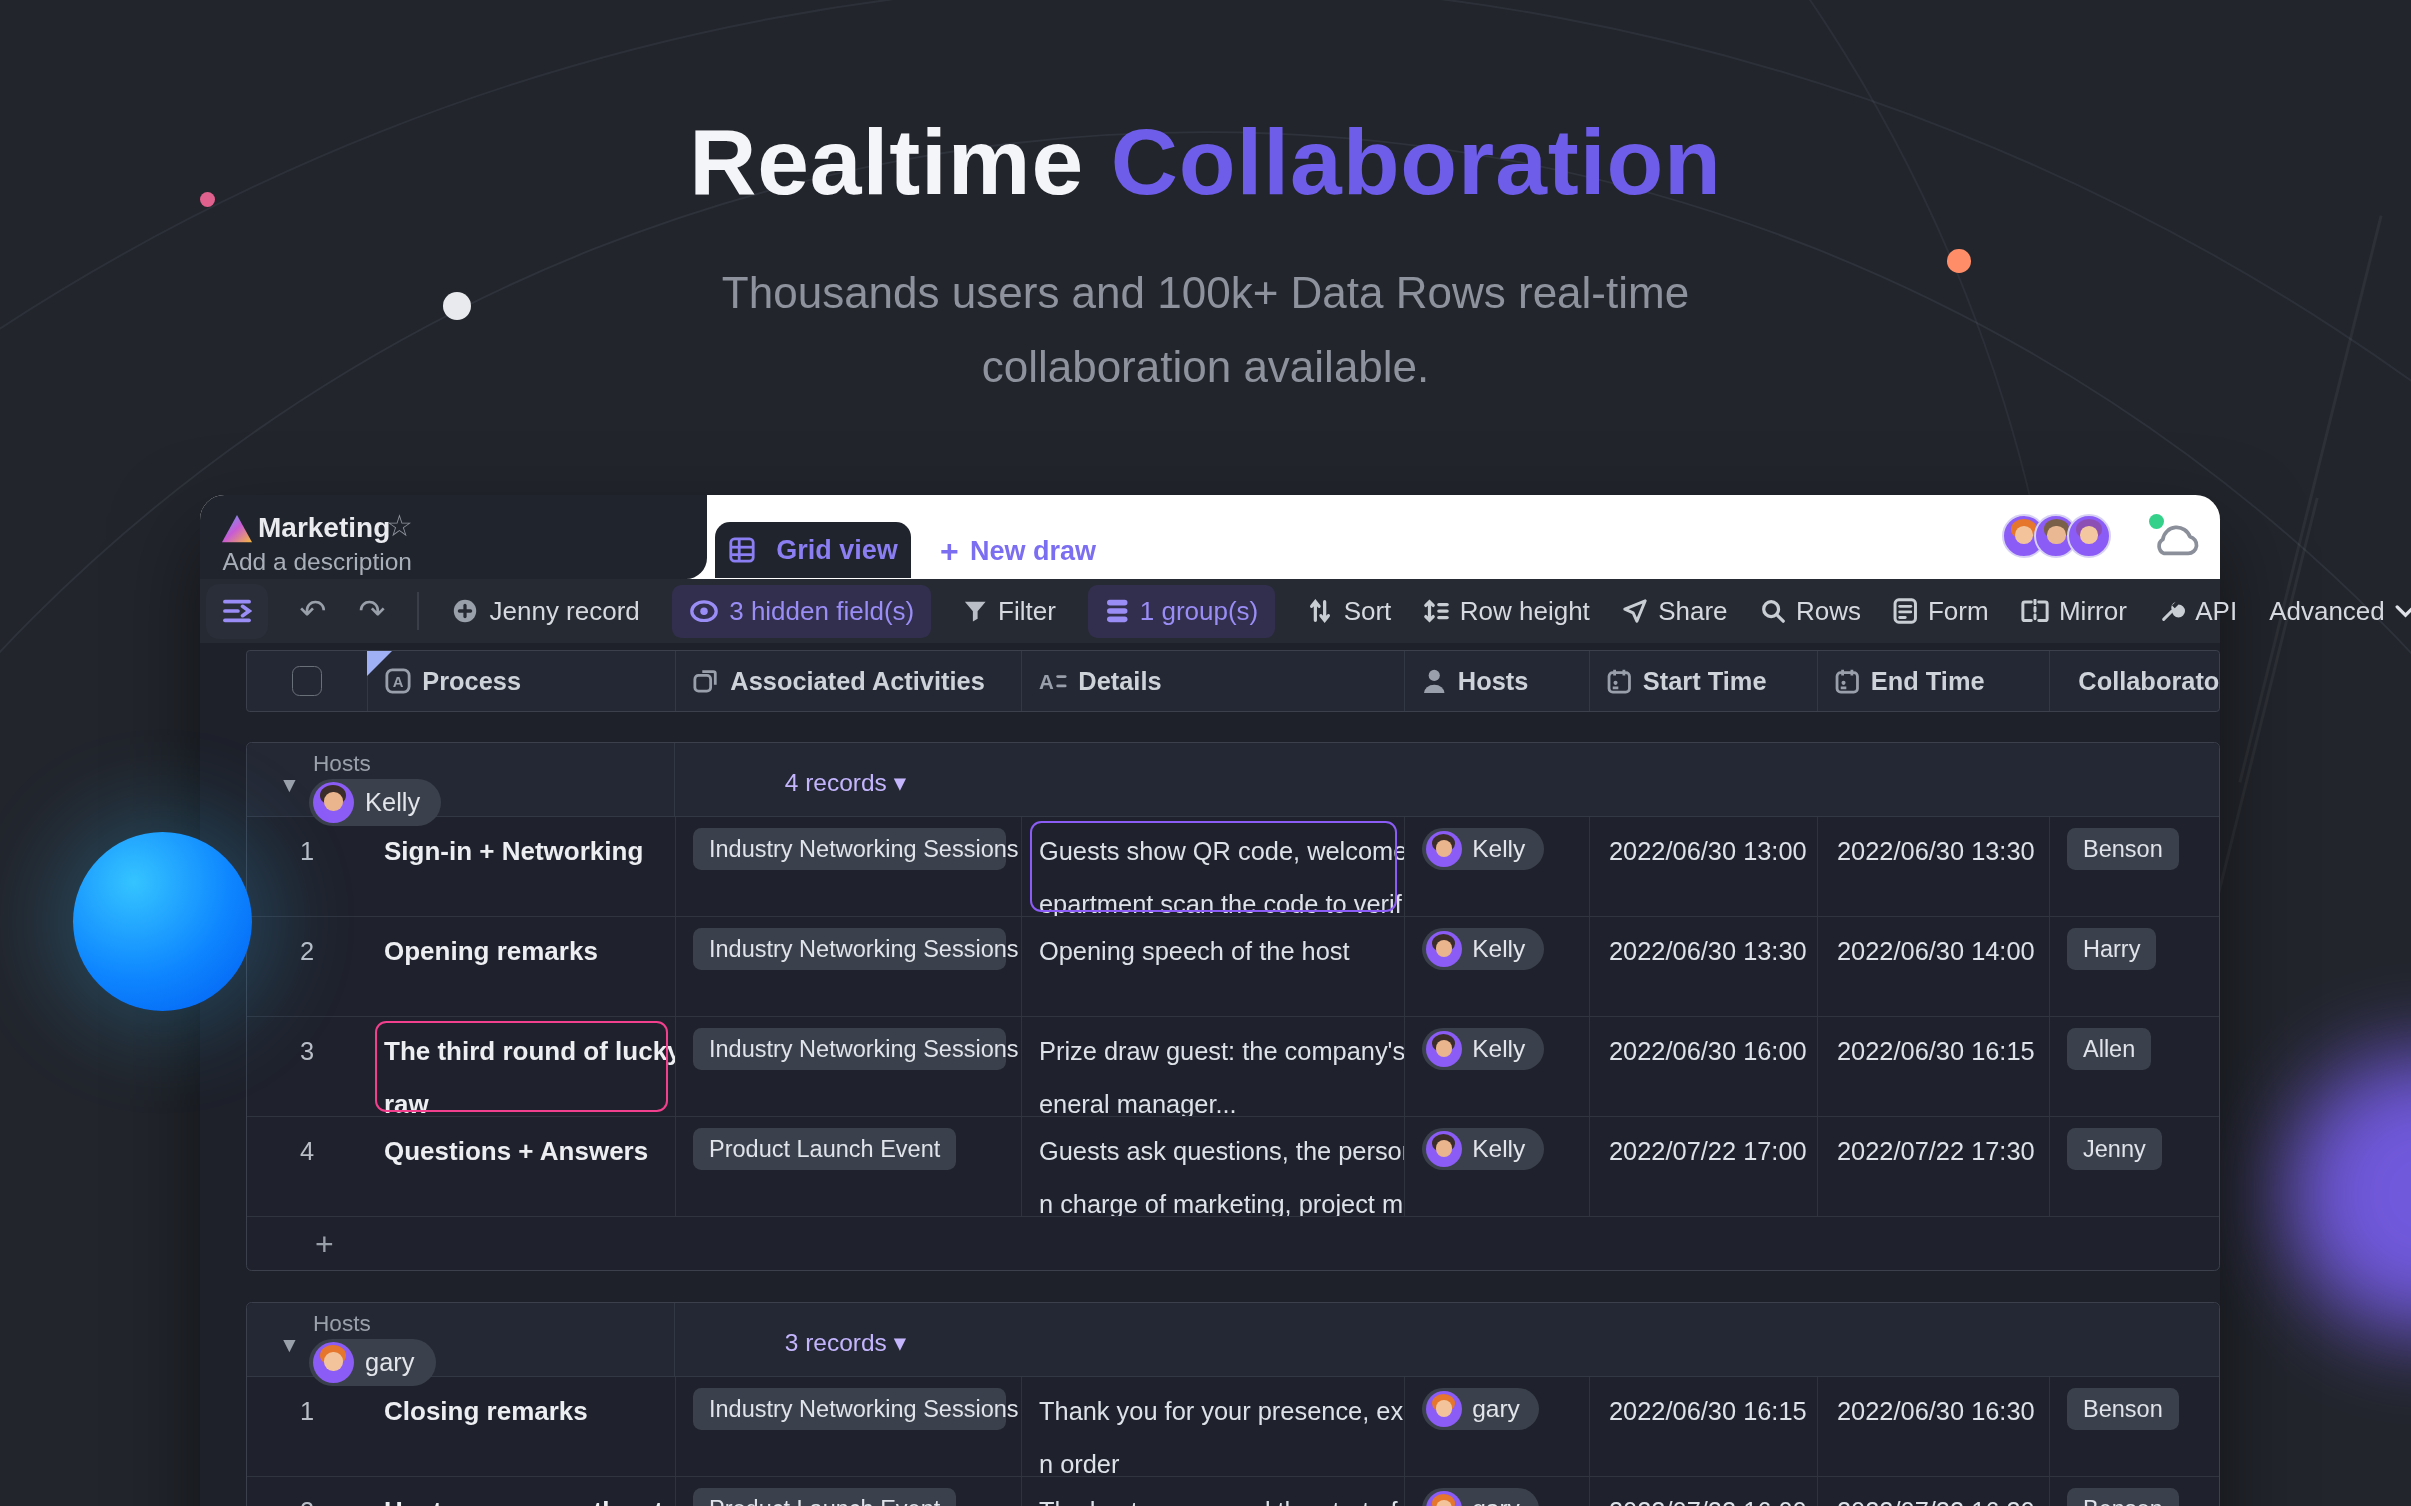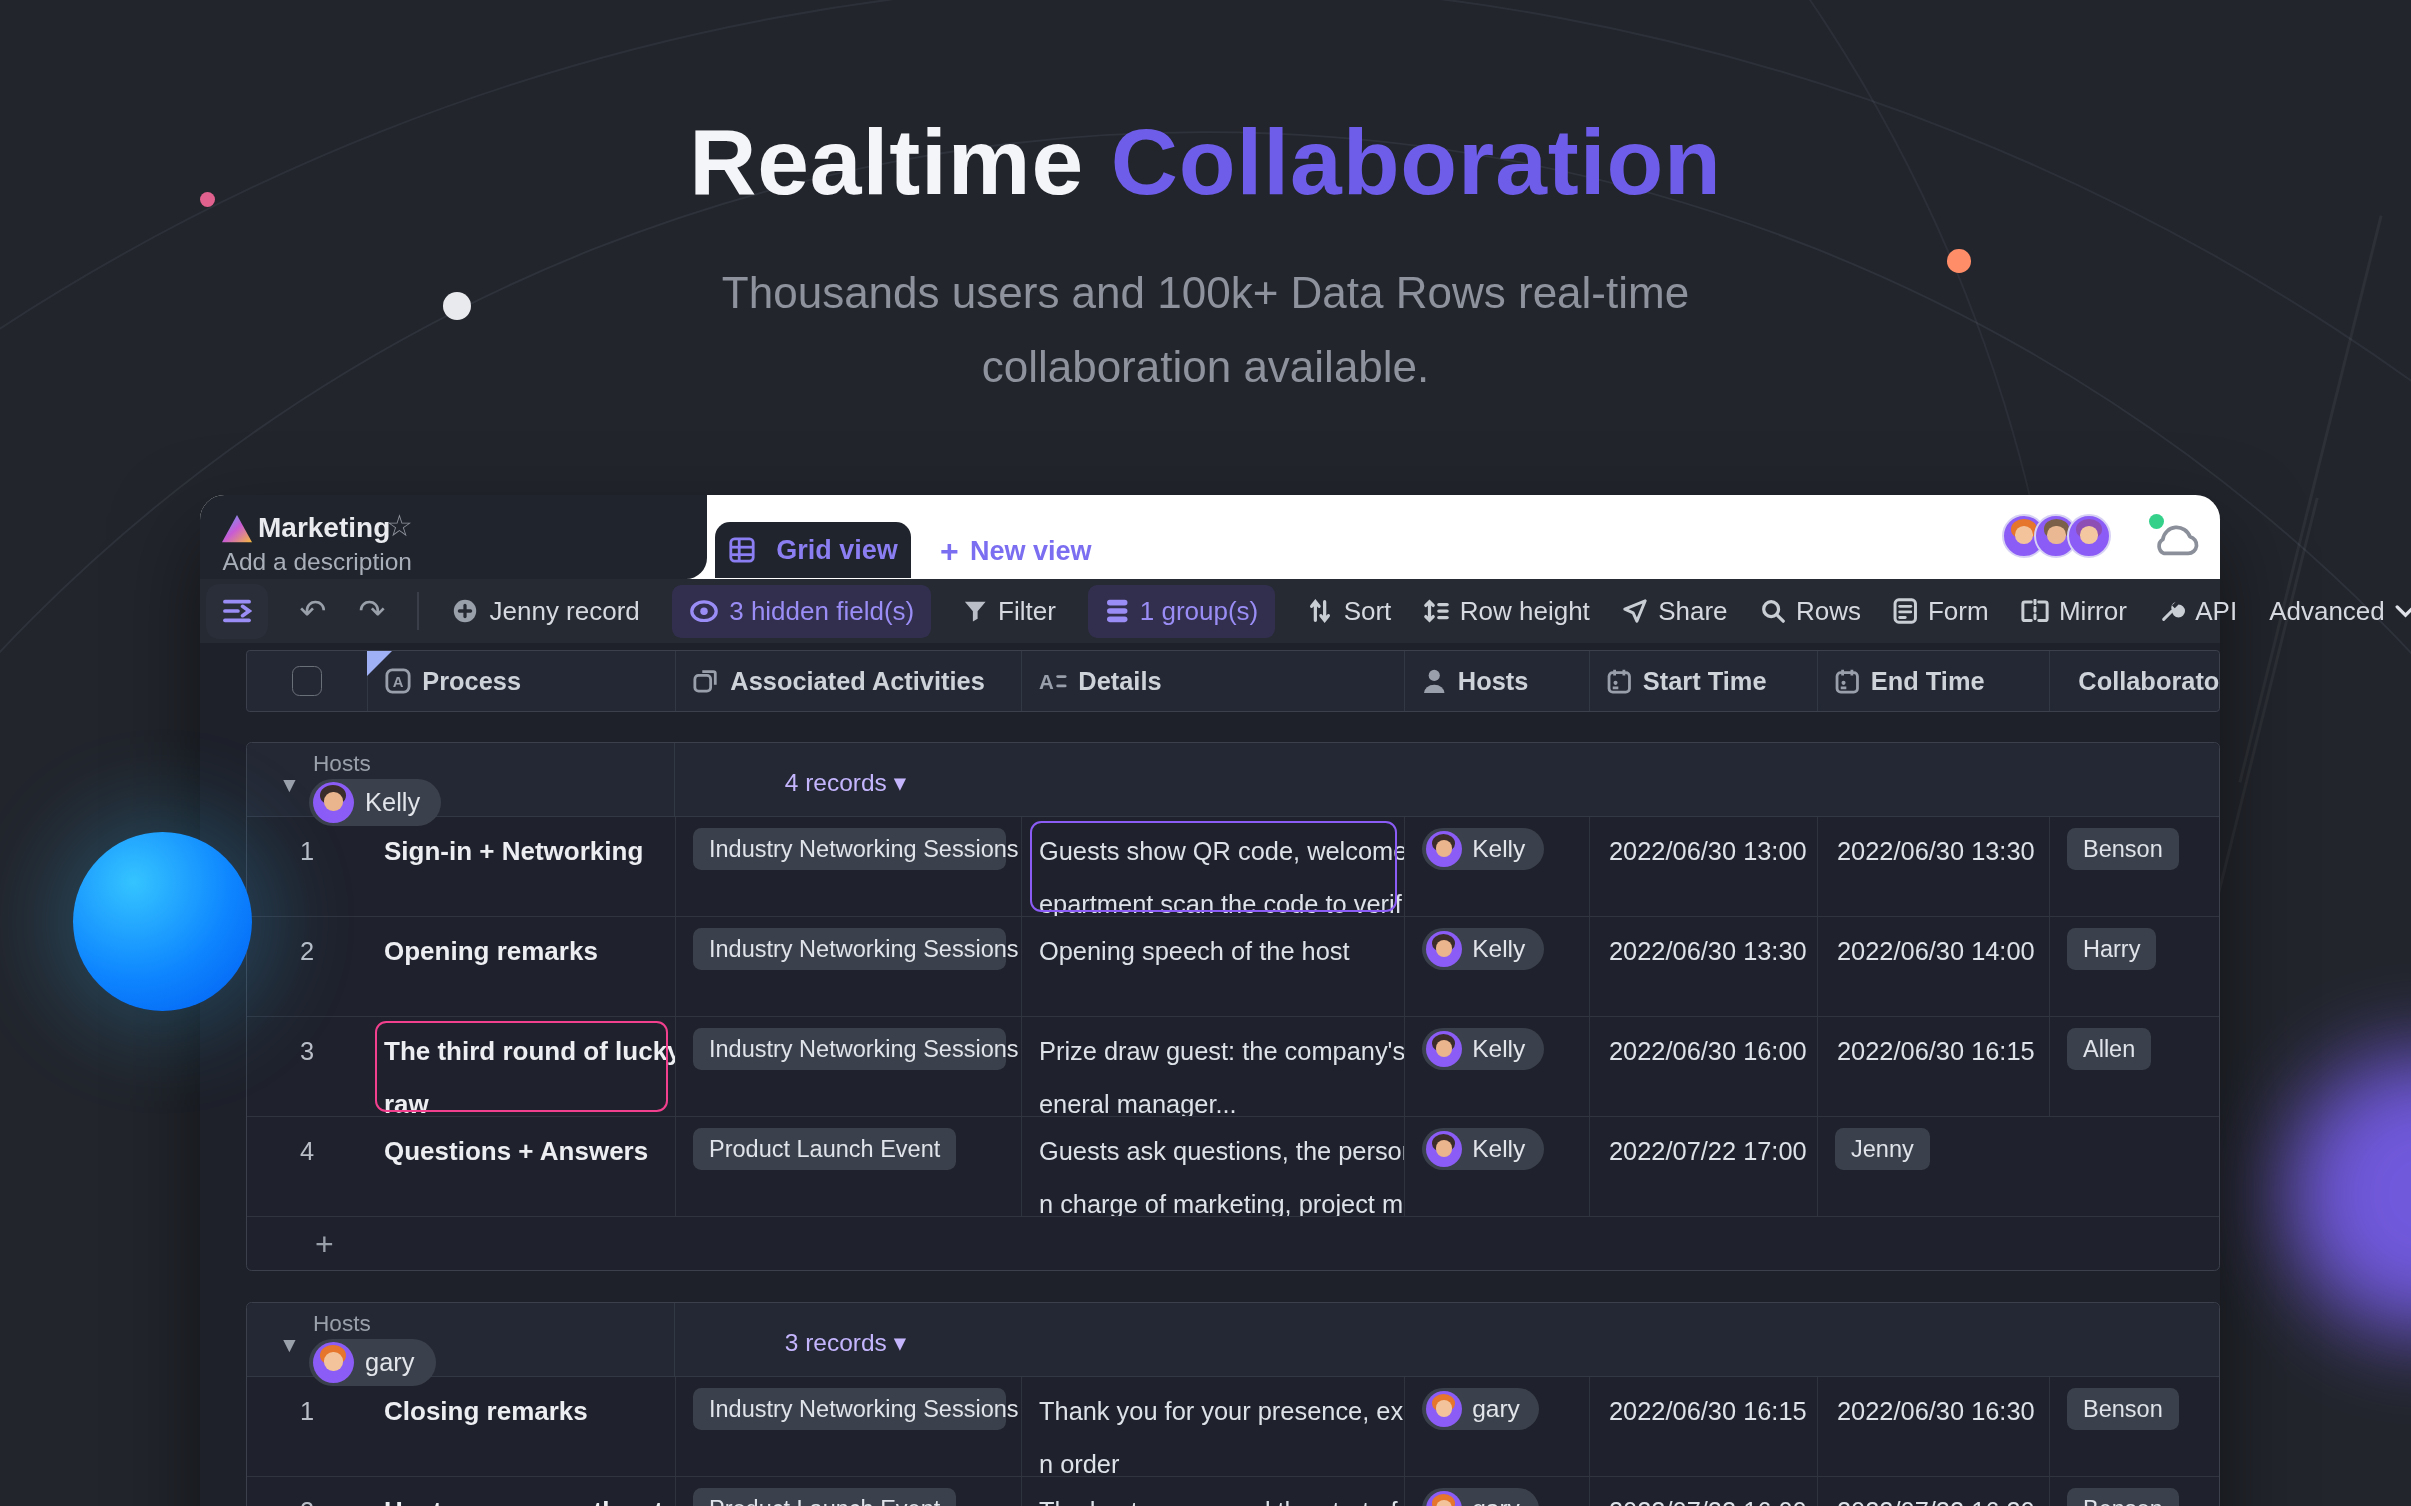--- a/index.html
+++ b/index.html
@@ -149,21 +149,21 @@
           <rect x="3" y="3" width="24" height="24" rx="4"></rect>
             <line x1="3" y1="12" x2="27" y2="12"></line>
           <line x1="3" y1="20" x2="27" y2="20"></line>
             <line x1="12" y1="3" x2="12" y2="27"></line>
         </svg>
       </span>
       <span>Grid view</span>
     </div>
     <div id="tab-new">
       <span style="font-size:32px;">+</span>
-      <span>New view</span>
+      <span>New draw</span>
     </div>
     <div id="head-avatars">
       <span class="av av42 av-gary"></span>
       <span class="av av42 av-brown"></span>
       <span class="av av42 av-vio"></span>
     </div>
     <div id="cloud-wrap">
       <svg width="56" height="47" viewBox="0 0 60 50">
         <path d="M18 42 h26 a9 9 0 0 0 2-17.8 A15 15 0 0 0 17 27 a8.5 8.5 0 0 0 1 15z" fill="none" stroke="#8a8f99" stroke-width="4" stroke-linejoin="round"></path>
       </svg>
@@ -432,20 +432,21 @@
         <div class="c vb"><span class="chip">Product Launch Event</span></div>
         <div class="c vb">
           <div class="dline">Guests ask questions, the person i</div>
           <div class="dline">n charge of marketing, project m...</div>
           </div>
         <div class="c vb"><span class="hostchip">
               <span class="av av38 av-kelly"></span>
               <span>Kelly</span>
             </span></div>
         <div class="c vb ctime">2022/07/22 17:00</div>
+        <div class="c vb ctime">2022/07/22 17:30</div>
         <div class="c vb"><span class="chip">Jenny</span></div>
       </div>
       <div class="addrow">
         <span class="plus">+</span>
       </div>
     </div>
 
     <div class="group">
       <div class="ghead">
         <span class="g-tri">▼</span>

